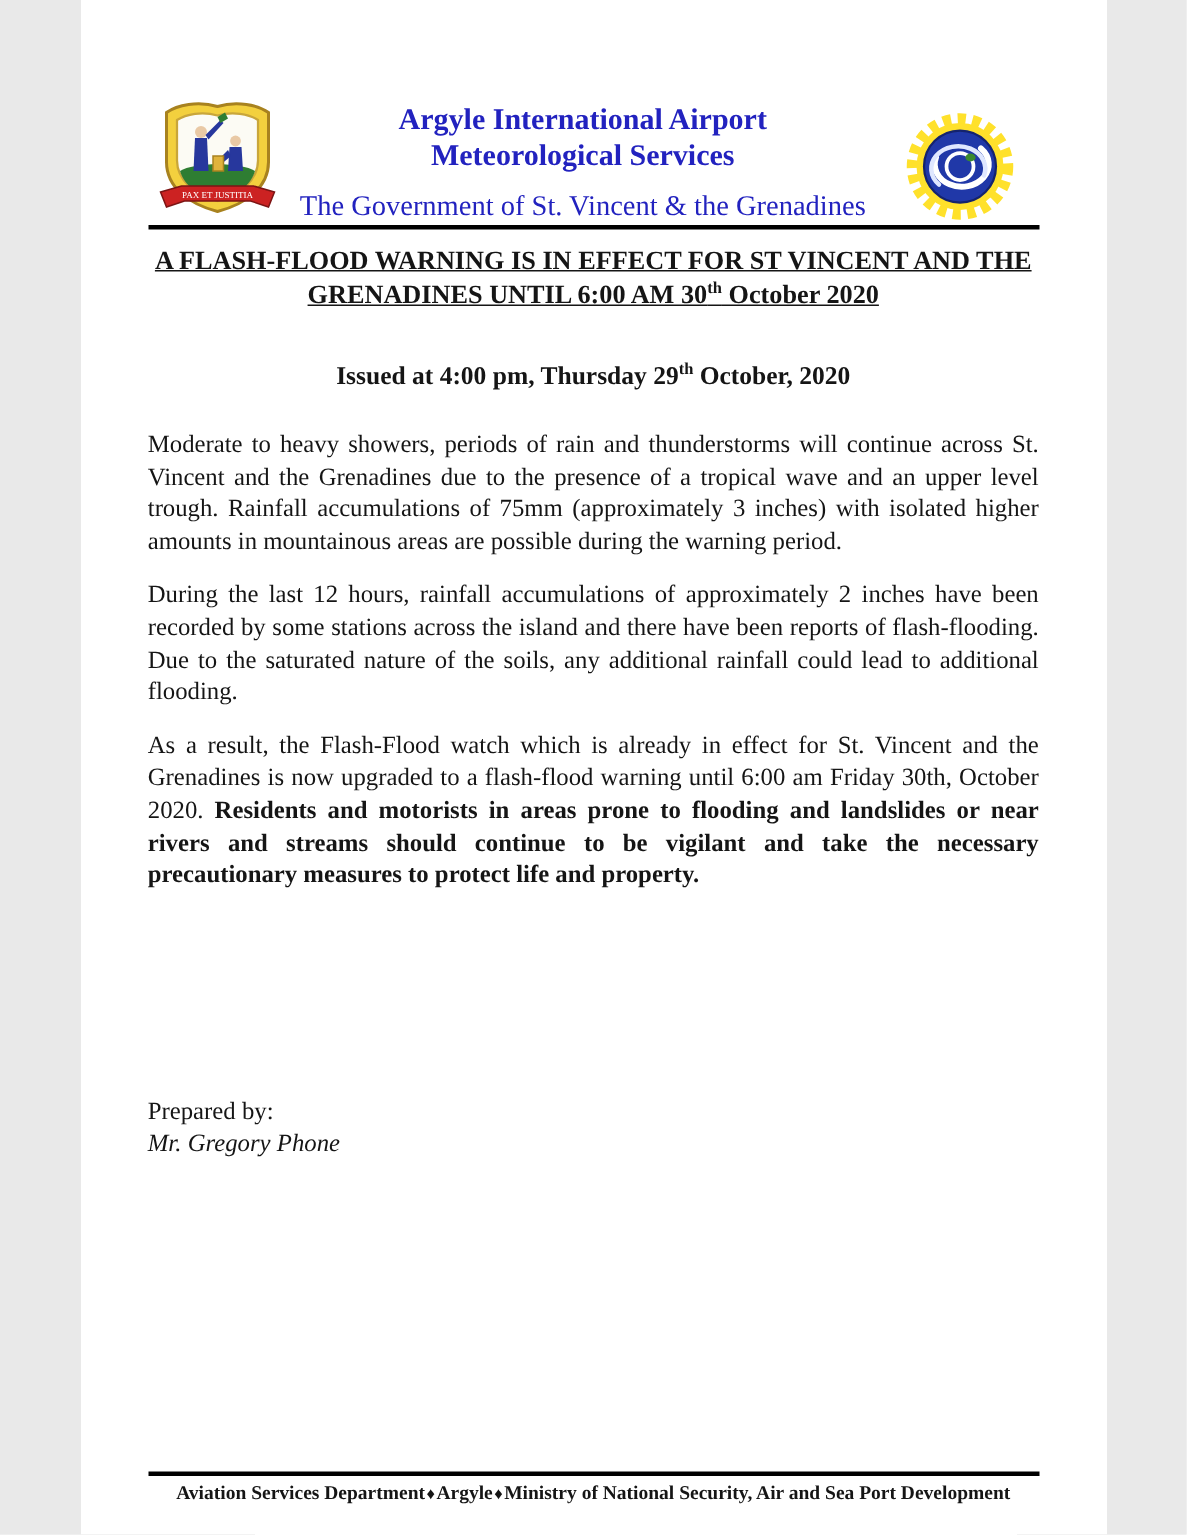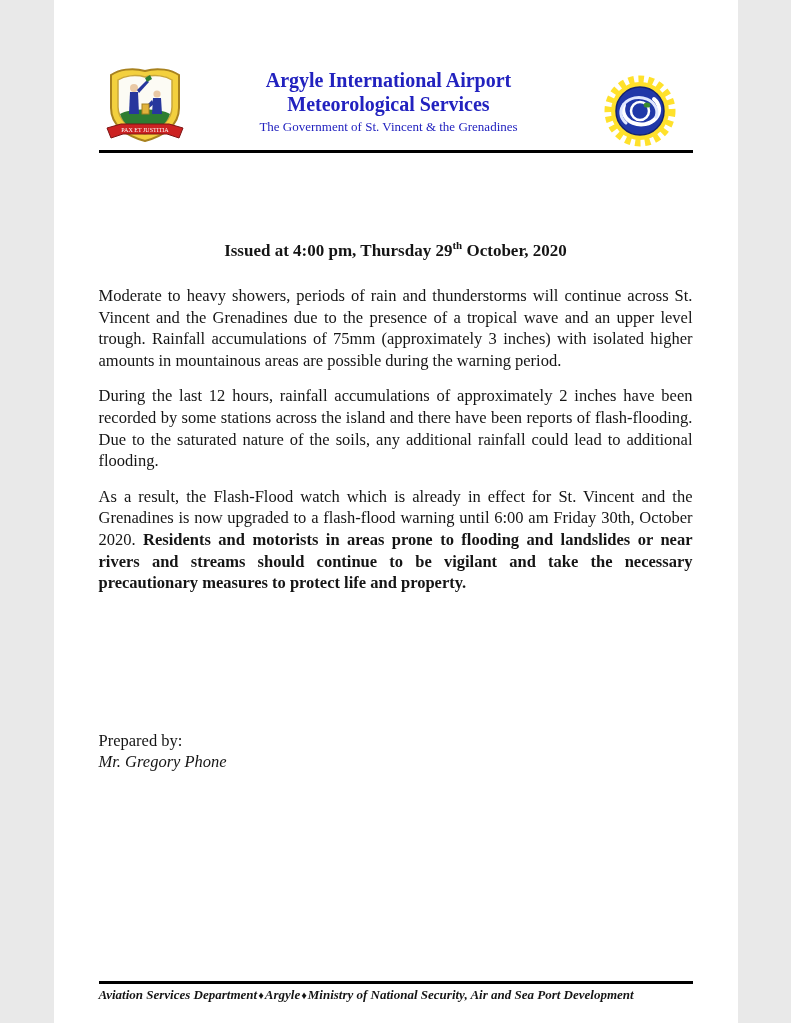--- a/index.html
+++ b/index.html
@@ -25,21 +25,21 @@
   }
   .crest-wrap { width: 92px; height: 82px; flex: 0 0 auto; }
   .sun-wrap { width: 106px; height: 74px; flex: 0 0 auto; margin-top: 8px; }
   .org-block {
     flex: 1 1 auto;
     text-align: center;
     color: #2222bf;
     padding-top: 2px;
   }
   .org-line { font-size: 20px; font-weight: bold; line-height: 24px; }
-  .org-sub  { font-size: 13px; line-height: 19px; margin-top: 1px; }
+  .org-sub  { font-size: 19px; line-height: 19px; margin-top: 12px; }
 
   .rule-heavy {
     position: absolute;
     left: 45px; right: 45px;
     height: 3px;
     background: #000;
   }
   .rule-top { top: 150px; }
   .rule-bottom { top: 981px; height: 3px; }
 
@@ -79,25 +79,24 @@
     top: 730px; left: 45px;
     font-size: 16.5px;
     line-height: 21px;
   }
   .sig-name { font-style: italic; }
 
   
   .footer {
     position: absolute;
     top: 987px; left: 45px; right: 45px;
-    text-align: left;
+    text-align: center;
     font-size: 13px;
     font-weight: bold;
     line-height: 15.5px;
-    font-style: italic;
   }
   .diamond { font-size: 11px; padding: 0 1px; }
   .email-link { color: #1f1fcc; text-decoration: underline; font-weight: bold; cursor: pointer; }
 </style>
 </head>
 <body>
 
 <div class="page">
 
   <div class="header">
@@ -144,20 +143,24 @@
         <path d="M37 31 a18 15 0 1 0 30 -6" fill="none" stroke="#ffffff" stroke-width="4" stroke-linecap="round"></path>
         <path d="M69 43 a18 15 0 1 0 -30 6" fill="none" stroke="#dfe7ff" stroke-width="3" stroke-linecap="round"></path>
         <circle cx="53" cy="37" r="9" fill="none" stroke="#ffffff" stroke-width="2.5"></circle>
         <ellipse cx="60" cy="31" rx="3.4" ry="2.6" fill="#3a8a2f"></ellipse>
       </svg>
     </div>
   </div>
 
   <div class="rule-heavy rule-top"></div>
 
+  <div class="doc-title">
+    <span>A FLASH-FLOOD WARNING IS IN EFFECT FOR ST VINCENT AND THE</span><br>
+    <span>GRENADINES UNTIL 6:00 AM 30</span><sup>th</sup><span> October 2020</span>
+  </div>
 
   <div class="issued-line">
     <span>Issued at 4:00 pm, Thursday 29</span><sup>th</sup><span> October, 2020</span>
   </div>
 
   <div class="body-text">
     <p>Moderate to heavy showers, periods of rain and thunderstorms will continue across St. Vincent and the Grenadines due to the presence of a tropical wave and an upper level trough. Rainfall accumulations of 75mm (approximately 3 inches) with isolated higher amounts in mountainous areas are possible during the warning period.</p>
     <p>During the last 12 hours, rainfall accumulations of approximately 2 inches have been recorded by some stations across the island and there have been reports of flash-flooding. Due to the saturated nature of the soils, any additional rainfall could lead to additional flooding.</p>
     <p><span>As a result, the Flash-Flood watch which is already in effect for St. Vincent and the Grenadines is now upgraded to a flash-flood warning until 6:00 am Friday 30th, October 2020.  </span><span class="bold">Residents and motorists in areas prone to flooding and landslides or near rivers and streams should continue to be vigilant and take the necessary precautionary measures to protect life and property.</span></p>
   </div>

